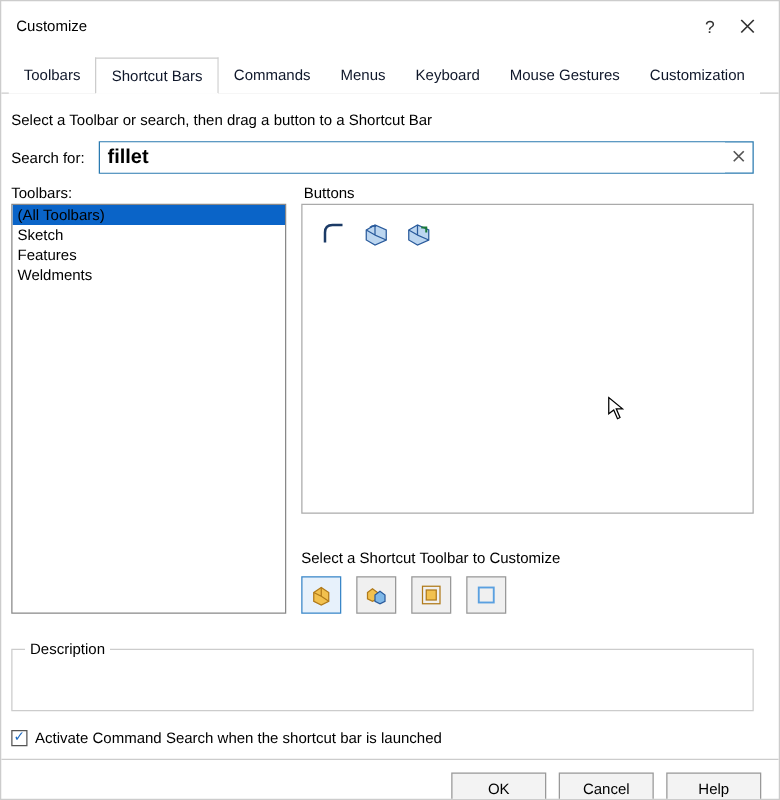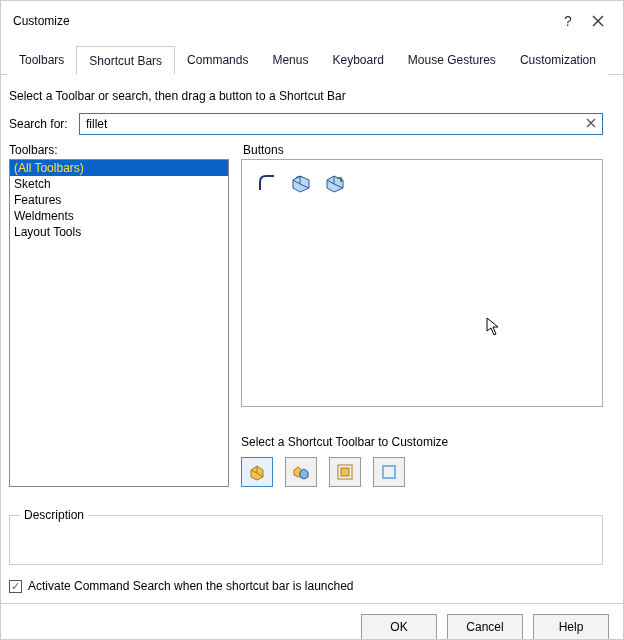--- a/index.html
+++ b/index.html
@@ -14,29 +14,29 @@
 .tab { padding: 7px 12px 6px; color: #0f172a; cursor: default; position: relative; top: 1px; background: #fff; }
 .tab.selected { border: 1px solid #ccc; border-bottom: 1px solid #fff; }
 
 .body { padding: 14px 20px 10px 8px; flex: 1; display: flex; flex-direction: column; }
 
 .instr { margin-bottom: 10px; }
 
 .searchrow { display: flex; align-items: center; margin-bottom: 8px; }
 .searchrow label { width: 70px; }
 .searchwrap { flex: 1; display: flex; align-items: center; border: 1px solid #2a7ab0; background: #fff; }
-.searchwrap input { flex: 1; border: none; outline: none; padding: 3px 6px; font-size: 12px; }
+.searchwrap input { flex: 1; border: none; outline: none; padding: 3px 6px; font-size: 16px; font-weight: bold; }
 .clearbtn { width: 22px; text-align: center; color: #555; font-size: 14px; }
 
 .mainrow { display: flex; gap: 12px; }
 .leftcol { width: 220px; display: flex; flex-direction: column; }
 .leftcol .lbl { margin-bottom: 2px; }
 .listbox { flex: 1; height: 314px; border: 1px solid #888; background: #fff; overflow: auto; }
 .listbox .item { padding: 1px 4px; }
-.listbox .item.selected { background: #0a64c8; color: #fde047; }
+.listbox .item.selected { background: #0a64c8; color: #000000; }
 
 .rightcol { flex: 1; display: flex; flex-direction: column; }
 .rightcol .lbl { margin-bottom: 2px; margin-left: 2px; }
 .btnsbox { height: 248px; border: 1px solid #aaa; padding: 10px 12px; display: flex; align-items: flex-start; gap: 8px; }
 .btnsbox .toolicon { width: 26px; height: 26px; display: flex; align-items: center; justify-content: center; }
 .btnsbox svg { width: 22px; height: 22px; }
 
 .subhdr { margin-top: 28px; margin-bottom: 8px; }
 .stbar { display: flex; gap: 12px; }
 .stbtn { width: 32px; height: 30px; border: 1px solid #999; display: flex; align-items: center; justify-content: center; background: #f0f0f0; }
@@ -96,21 +96,20 @@
   </div>
 
   <div class="mainrow">
     <div class="leftcol">
       <div class="lbl">Toolbars:</div>
       <div class="listbox">
         <div class="item selected">(All Toolbars)</div>
         <div class="item">Sketch</div>
         <div class="item">Features</div>
         <div class="item">Weldments</div>
-        <div class="item">Layout Tools</div>
       </div>
     </div>
 
     <div class="rightcol">
       <div class="lbl">Buttons</div>
       <div class="btnsbox">
         <div class="toolicon">
           <svg viewBox="0 0 22 22">
             <path d="M4 18 L4 10 Q4 4 10 4 L18 4" stroke="#1b3a66" stroke-width="2" fill="none"></path>
           </svg>

